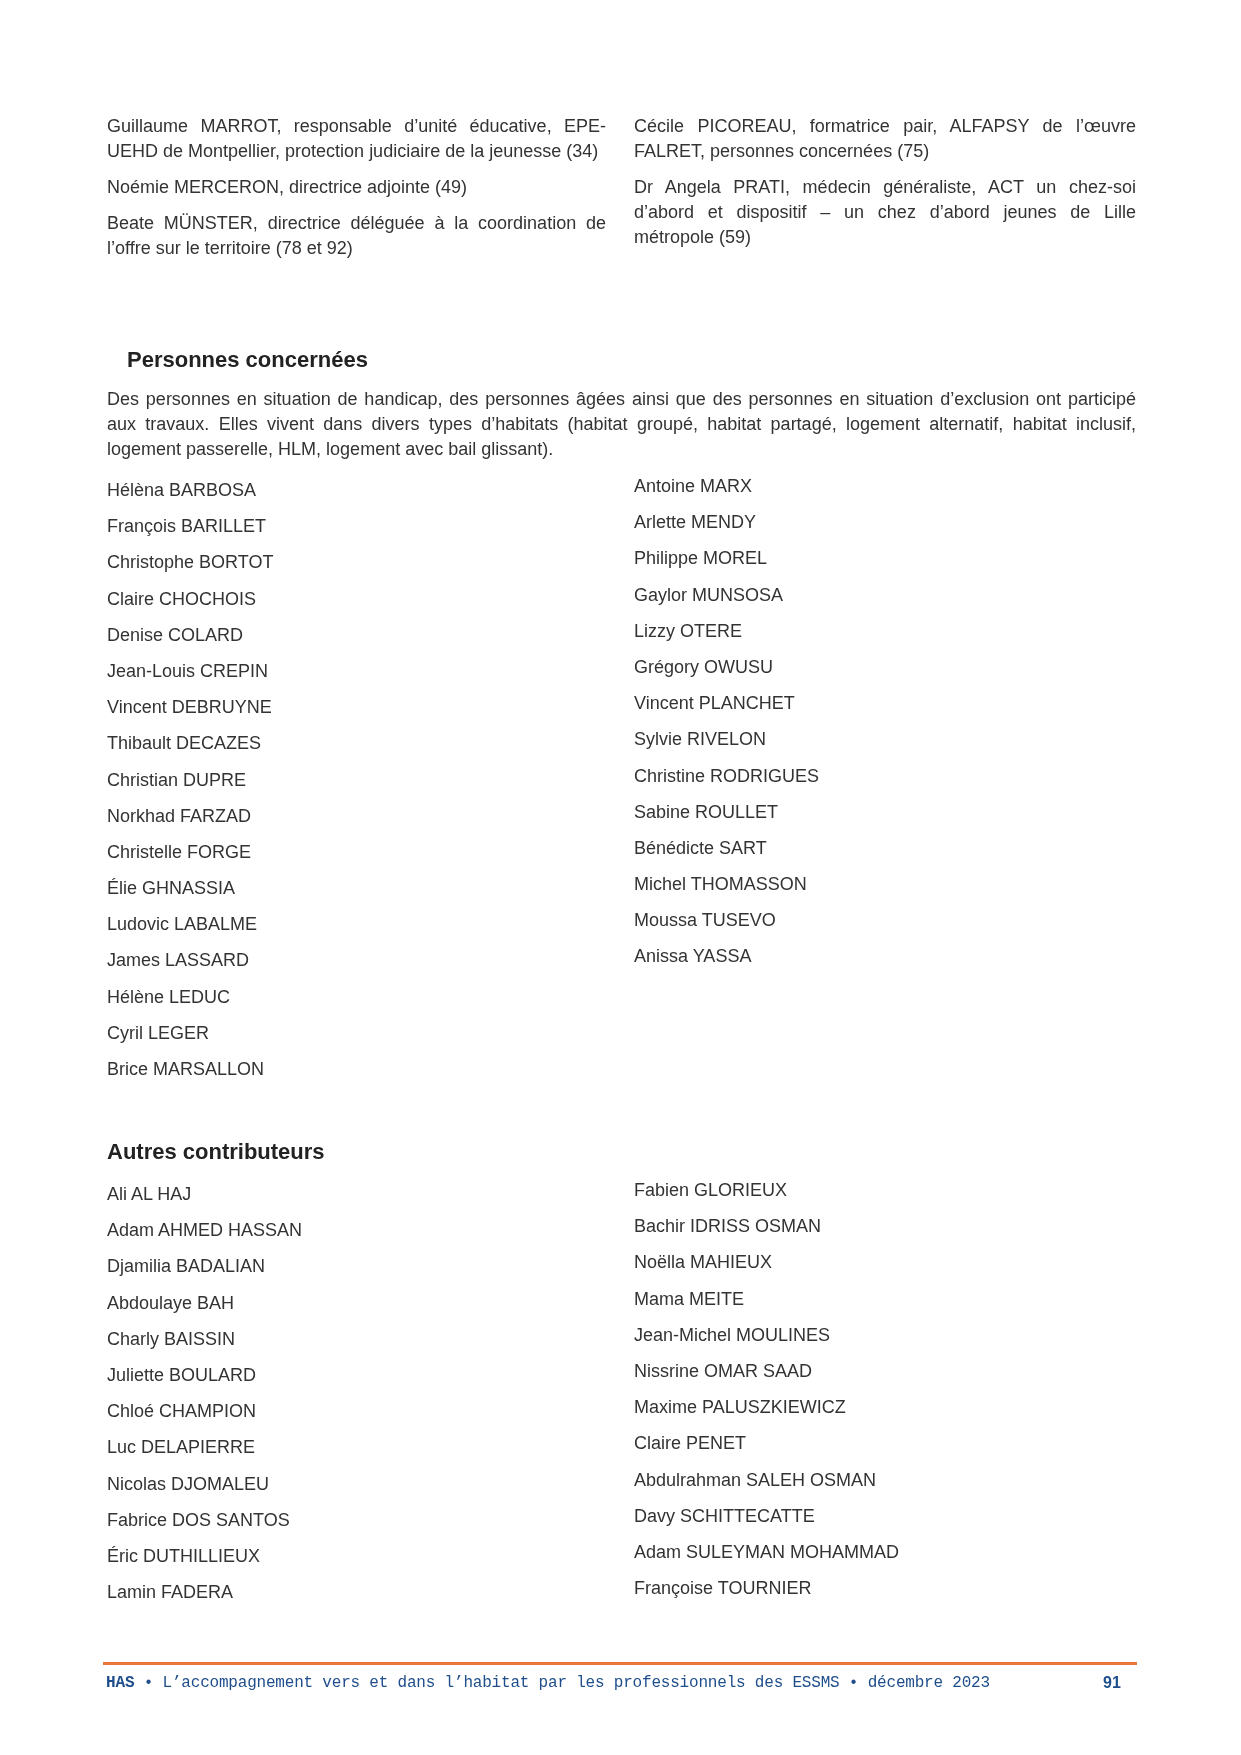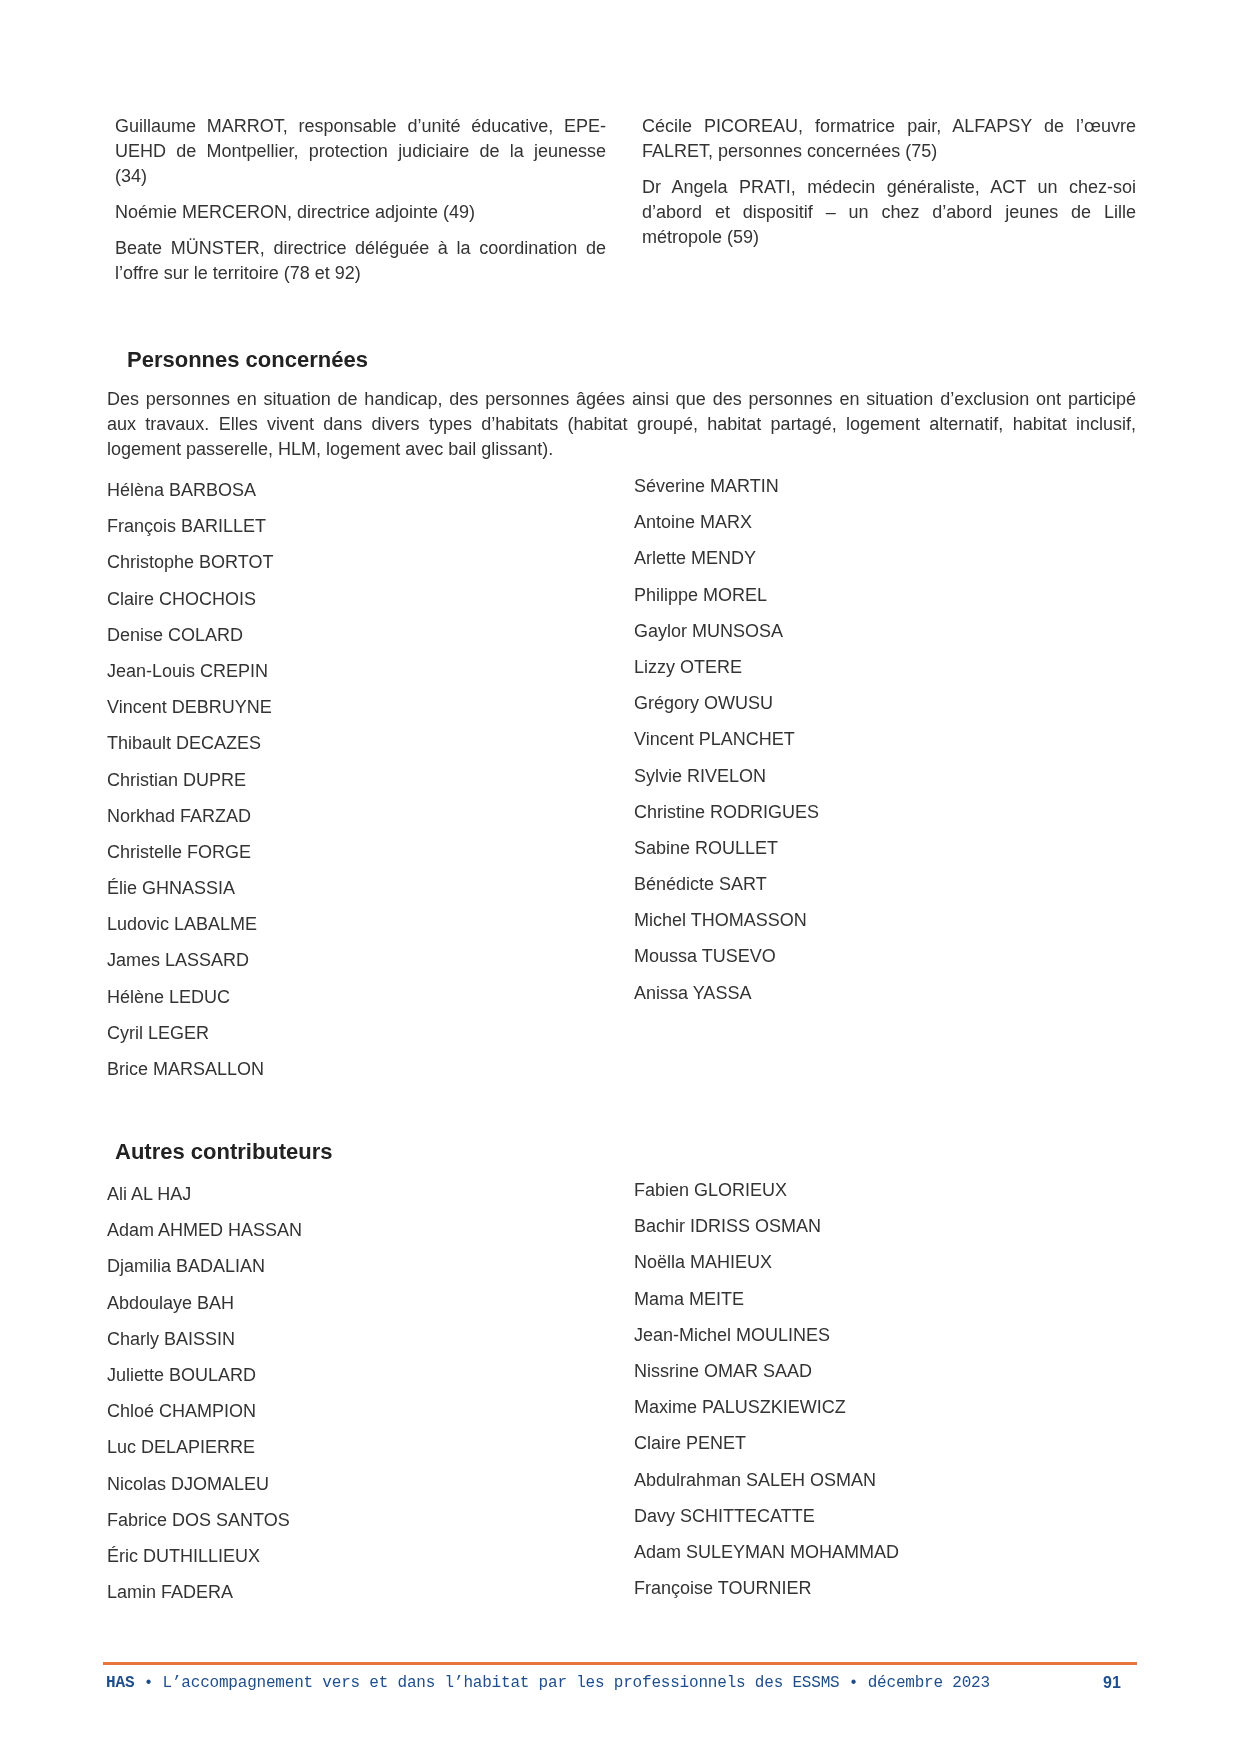--- a/index.html
+++ b/index.html
@@ -4,21 +4,21 @@
   <style>
     html, body { margin: 0; padding: 0; background: #ffffff; }
     body {
       width: 1241px; height: 1755px; position: relative; overflow: hidden;
       font-family: "Liberation Sans", sans-serif; color: #333333;
     }
     .abs { position: absolute; }
     .col-left { left: 107px; width: 499px; }
     .col-right { left: 634px; width: 502px; }
     .para {
-      font-size: 18px; line-height: 25px; text-align: justify; margin: 0 0 11px 8px;
+      font-size: 18px; line-height: 25px; text-align: justify; margin: 0 0 11px 0;
     }
     .section-heading {
       font-size: 22px; font-weight: bold; color: #222222; margin: 0;
     }
     .intro {
       left: 107px; width: 1029px; font-size: 18px; line-height: 25px;
       text-align: justify; margin: 0;
     }
     .namelist { list-style: none; margin: 0; padding: 0; }
     .namelist li { font-size: 18px; height: 36.2px; line-height: 25px; }
@@ -64,38 +64,37 @@
     <li>Norkhad FARZAD</li>
     <li>Christelle FORGE</li>
     <li>Élie GHNASSIA</li>
     <li>Ludovic LABALME</li>
     <li>James LASSARD</li>
     <li>Hélène LEDUC</li>
     <li>Cyril LEGER</li>
     <li>Brice MARSALLON</li>
   </ul>
 <ul class="abs col-right namelist" style="top:474px;">
-    <li>Séverine MARTIN</li>
     <li>Antoine MARX</li>
     <li>Arlette MENDY</li>
     <li>Philippe MOREL</li>
     <li>Gaylor MUNSOSA</li>
     <li>Lizzy OTERE</li>
     <li>Grégory OWUSU</li>
     <li>Vincent PLANCHET</li>
     <li>Sylvie RIVELON</li>
     <li>Christine RODRIGUES</li>
     <li>Sabine ROULLET</li>
     <li>Bénédicte SART</li>
     <li>Michel THOMASSON</li>
     <li>Moussa TUSEVO</li>
     <li>Anissa YASSA</li>
   </ul>
 
-<h2 class="abs section-heading" style="left:115px; top:1139px;">Autres contributeurs</h2>
+<h2 class="abs section-heading" style="left:107px; top:1139px;">Autres contributeurs</h2>
 
 <ul class="abs col-left namelist" style="top:1182px;">
     <li>Ali AL HAJ</li>
     <li>Adam AHMED HASSAN</li>
     <li>Djamilia BADALIAN</li>
     <li>Abdoulaye BAH</li>
     <li>Charly BAISSIN</li>
     <li>Juliette BOULARD</li>
     <li>Chloé CHAMPION</li>
     <li>Luc DELAPIERRE</li>

